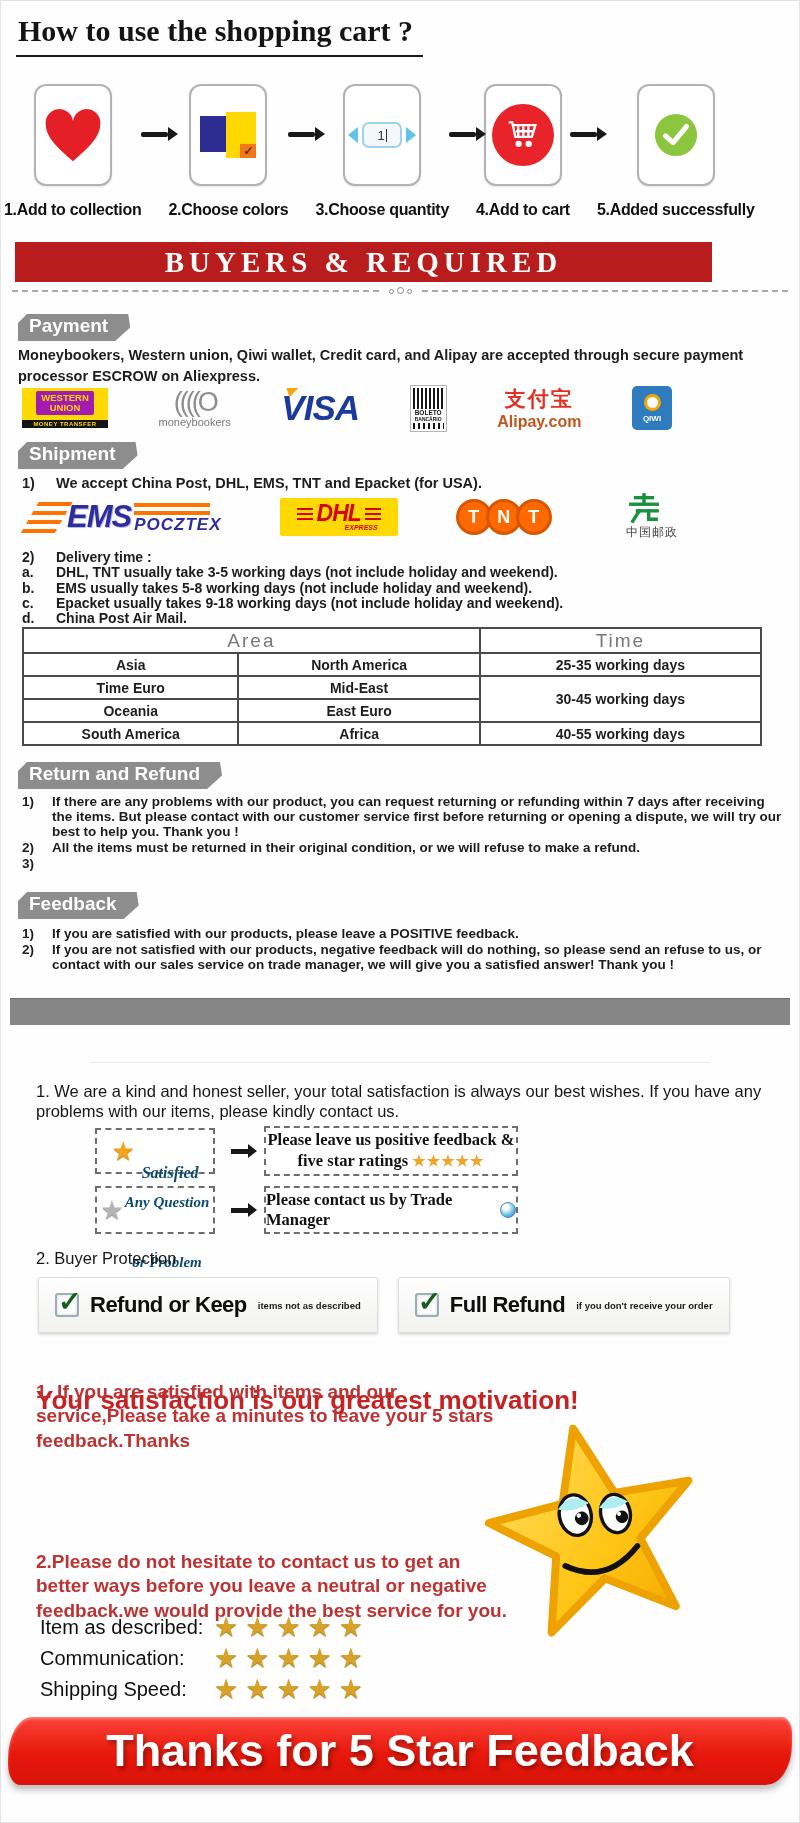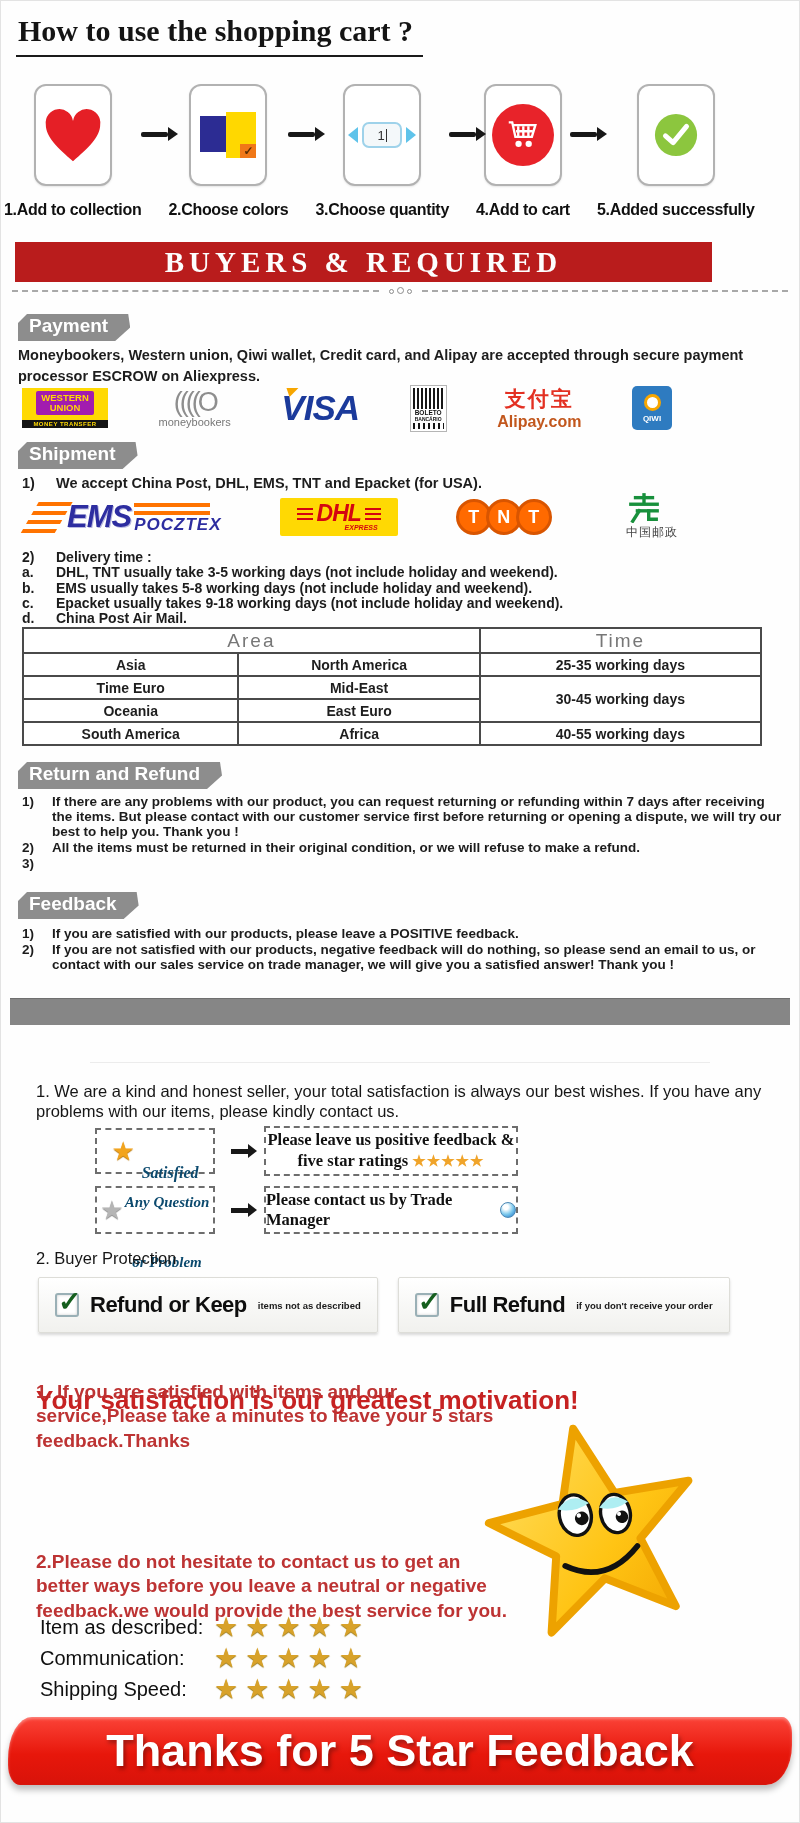--- a/index.html
+++ b/index.html
@@ -404,21 +404,21 @@
   </div>
 
   <div class="abs tag tag-feedback">Feedback</div>
   <div class="abs num-list feedback-list">
     <div class="dl-row">
         <span class="m-col">1)</span>
         <span>If you are satisfied with our products, please leave a POSITIVE feedback.</span>
       </div>
     <div class="dl-row">
         <span class="m-col">2)</span>
-        <span>If you are not satisfied with our products, negative feedback will do nothing, so please send an email to us, or contact with our sales service on trade manager, we will give you a satisfied answer! Thank you !</span>
+        <span>If you are not satisfied with our products, negative feedback will do nothing, so please send an refuse to us, or contact with our sales service on trade manager, we will give you a satisfied answer! Thank you !</span>
       </div>
   </div>
 
   <div class="abs divider"></div>
   <div class="abs faint-line"></div>
 
   <p class="abs sat-intro">1. We are a kind and honest seller, your total satisfaction is always our best wishes. If you have any problems with our items, please kindly contact us.</p>
 
   <div class="abs sat-row sat-row1">
     <div class="sat-box sat-box-label">

